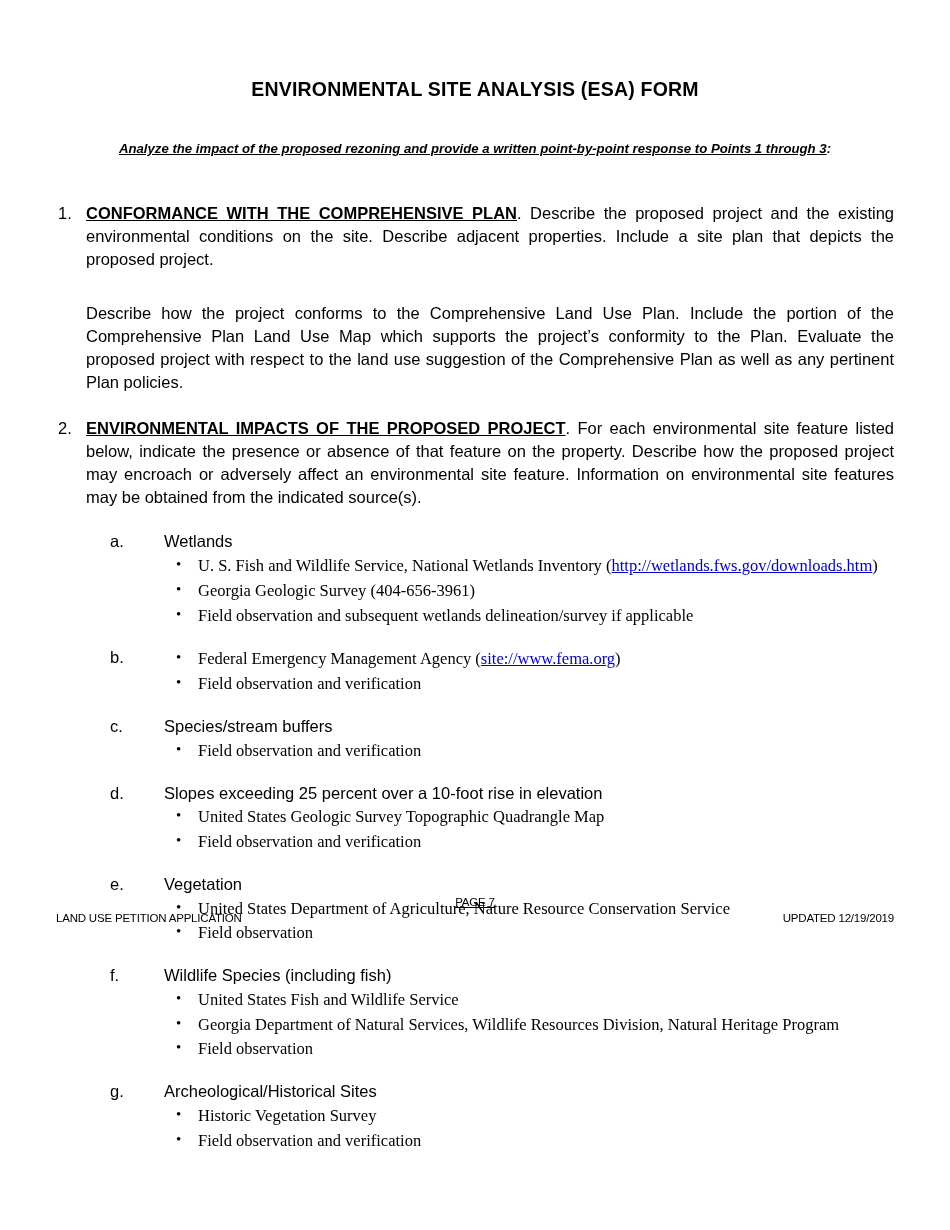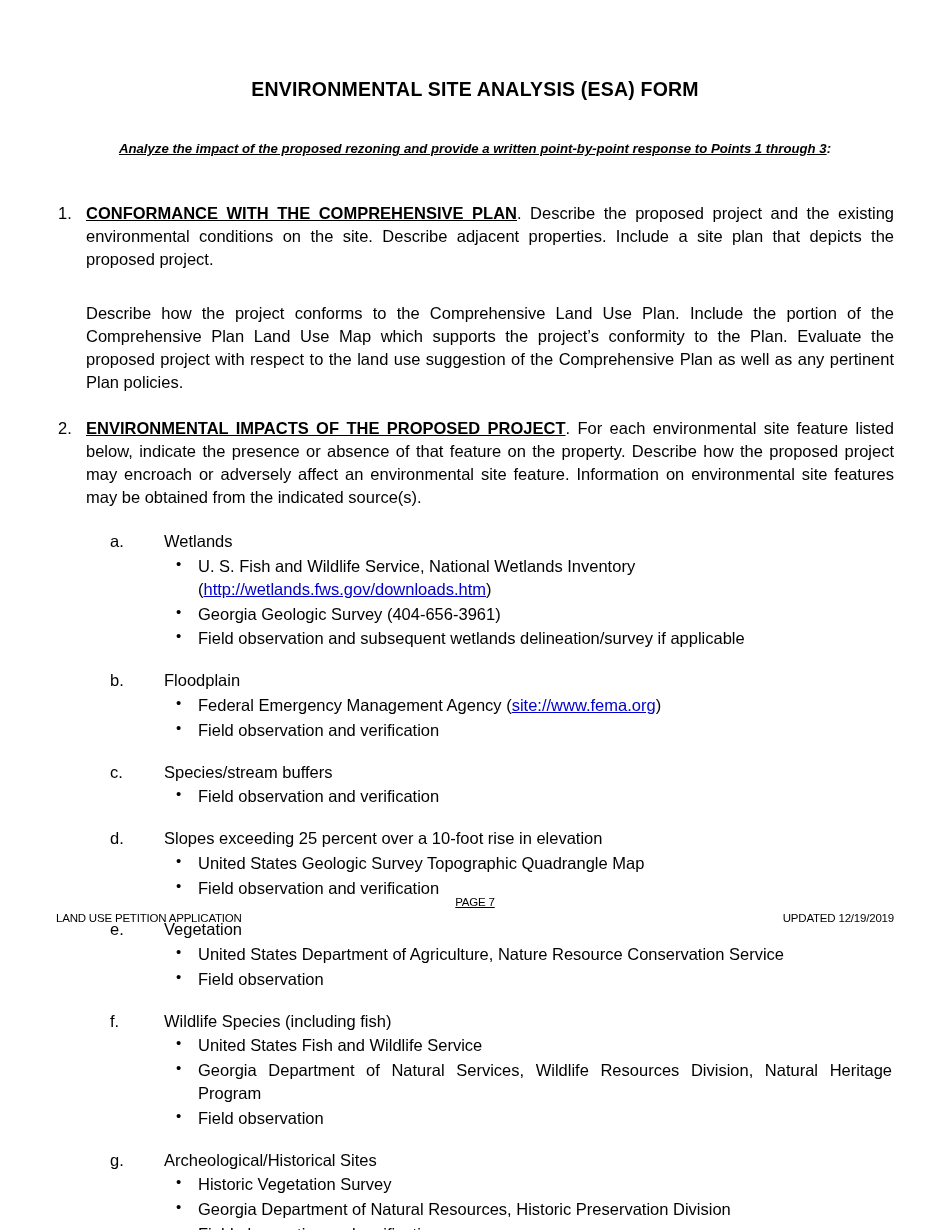--- a/index.html
+++ b/index.html
@@ -93,20 +93,21 @@
     flex: 1 1 auto;
   }
   .sub-title {
     font-size: 16.5px;
     line-height: 1.38;
   }
   .bullets {
     list-style: none;
     margin: 2px 0 0 0;
     padding: 0;
+    font-family: Liberation Serif, serif;
   }
   .bullets li {
     position: relative;
     padding-left: 34px;
     font-size: 16.5px;
     line-height: 1.38;
     margin-top: 2px;
   }
   .bullets li::before {
     content: "\2022";
@@ -185,21 +186,20 @@
           <li><span>U. S. Fish and Wildlife Service, National Wetlands Inventory (</span><a class="link" href="#">http://wetlands.fws.gov/downloads.htm</a><span>)</span></li>
           <li>Georgia Geologic Survey (404-656-3961)</li>
           <li>Field observation and subsequent wetlands delineation/survey if applicable</li>
         </ul>
       </div>
     </div>
 
     <div class="sub-item">
       <div class="sub-letter">b.</div>
       <div class="sub-content">
-        <div class="sub-title">Floodplain</div>
         <ul class="bullets">
           <li><span>Federal Emergency Management Agency (</span><a class="link" href="#">site://www.fema.org</a><span>)</span></li>
           <li>Field observation and verification</li>
         </ul>
       </div>
     </div>
 
     <div class="sub-item">
       <div class="sub-letter">c.</div>
       <div class="sub-content">
@@ -243,21 +243,20 @@
         </ul>
       </div>
     </div>
 
     <div class="sub-item">
       <div class="sub-letter">g.</div>
       <div class="sub-content">
         <div class="sub-title">Archeological/Historical Sites</div>
         <ul class="bullets">
           <li>Historic Vegetation Survey</li>
-          <li>Georgia Department of Natural Resources, Historic Preservation Division</li>
           <li>Field observation and verification</li>
         </ul>
       </div>
     </div>
 
   </div>
 
   <div class="footer">
     <div class="left nowrap">LAND USE PETITION APPLICATION</div>
     <div class="center">PAGE 7</div>

